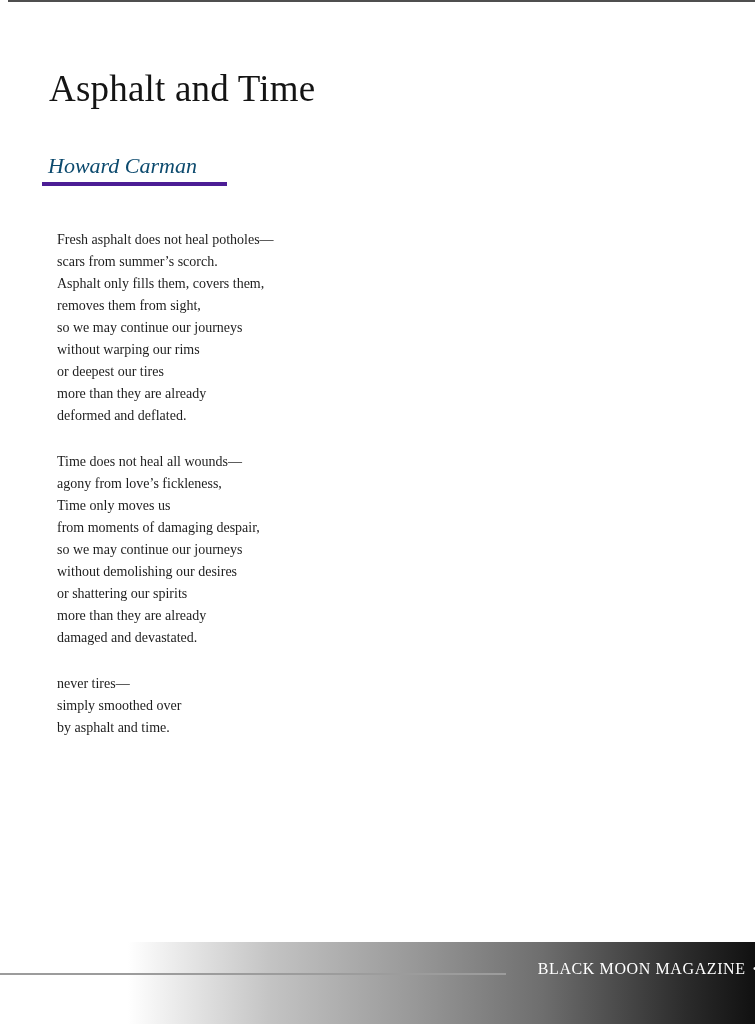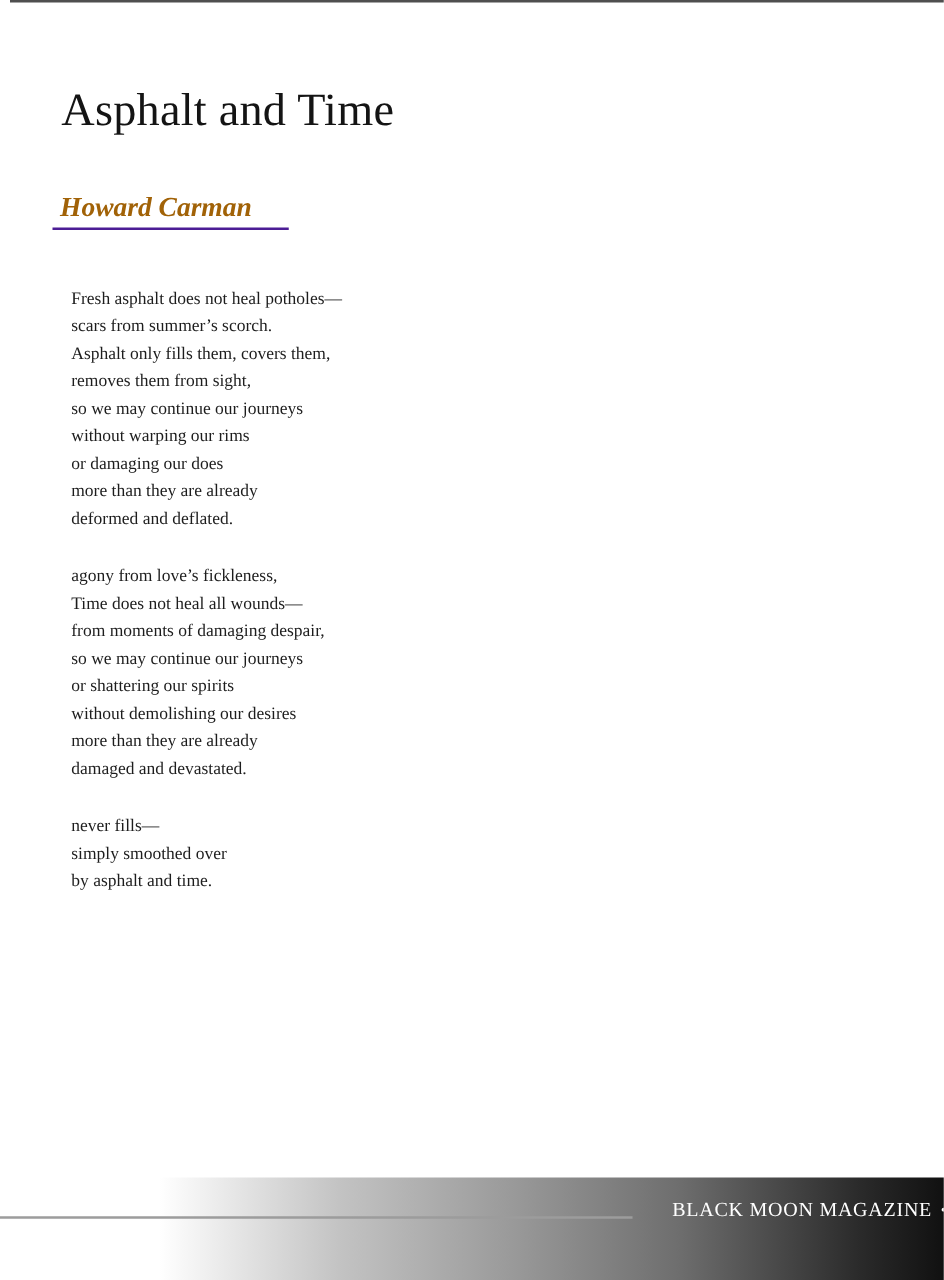--- a/index.html
+++ b/index.html
@@ -40,25 +40,24 @@
   .author-wrap {
     position: absolute;
     left: 42px;
     top: 155px;
     line-height: 1;
   }
   .author-inner {
     display: inline-block;
     font-style: italic;
     font-size: 22px;
-    color: #a16207;
+    color: #0c4a6e;
     padding: 0 30px 5px 6px;
-    border-bottom: 2px solid #4c1d95;
+    border-bottom: 4px solid #4c1d95;
     white-space: nowrap;
-    font-weight: bold;
   }
   .poem {
     position: absolute;
     left: 57px;
     top: 229px;
     font-size: 14px;
     line-height: 22px;
     color: #1d1d1d;
   }
   .stanza {
@@ -122,38 +121,39 @@
 
   <div class="poem">
 
     <div class="stanza">
       <div class="poem-line">Fresh asphalt does not heal potholes—</div>
       <div class="poem-line">scars from summer’s scorch.</div>
       <div class="poem-line">Asphalt only fills them, covers them,</div>
       <div class="poem-line">removes them from sight,</div>
       <div class="poem-line">so we may continue our journeys</div>
       <div class="poem-line">without warping our rims</div>
-      <div class="poem-line">or damaging our does</div>
+      <div class="poem-line">or deepest our tires</div>
       <div class="poem-line">more than they are already</div>
       <div class="poem-line">deformed and deflated.</div>
     </div>
 
     <div class="stanza">
+      <div class="poem-line">Time does not heal all wounds—</div>
       <div class="poem-line">agony from love’s fickleness,</div>
-      <div class="poem-line">Time does not heal all wounds—</div>
+      <div class="poem-line">Time only moves us</div>
       <div class="poem-line">from moments of damaging despair,</div>
       <div class="poem-line">so we may continue our journeys</div>
+      <div class="poem-line">without demolishing our desires</div>
       <div class="poem-line">or shattering our spirits</div>
-      <div class="poem-line">without demolishing our desires</div>
       <div class="poem-line">more than they are already</div>
       <div class="poem-line">damaged and devastated.</div>
     </div>
 
     <div class="stanza">
-      <div class="poem-line">never fills—</div>
+      <div class="poem-line">never tires—</div>
       <div class="poem-line">simply smoothed over</div>
       <div class="poem-line">by asphalt and time.</div>
     </div>
 
   </div>
 
   <div class="footer-bar">
     <div class="footer-rule"></div>
     <div class="footer-text">
       <span>BLACK MOON MAGAZINE</span><span class="footer-sep">•</span><span>33</span>

